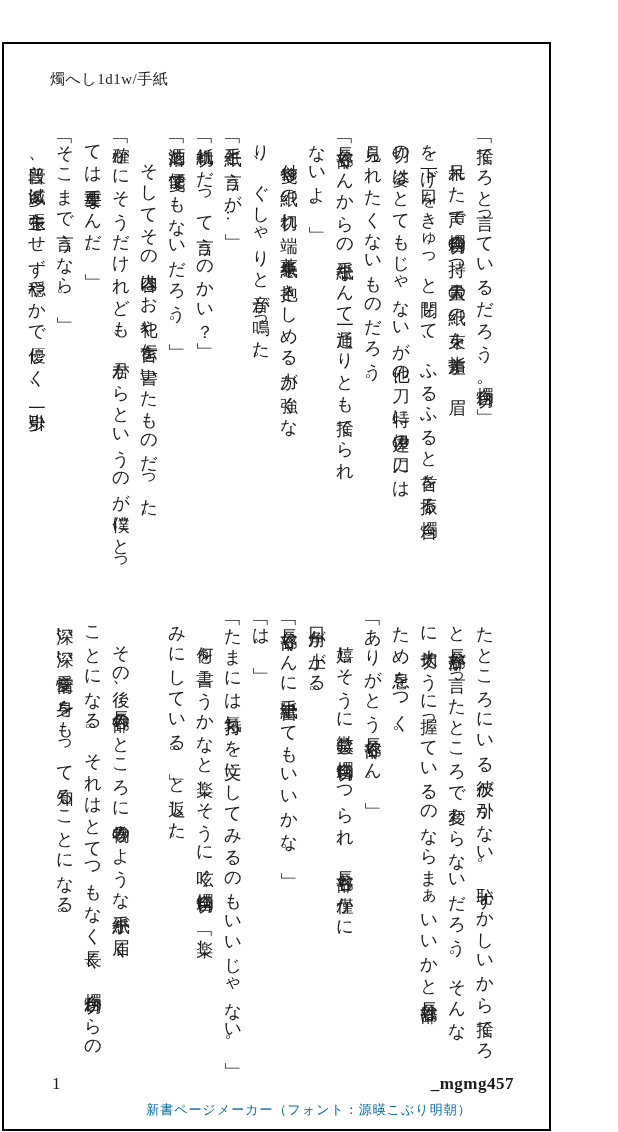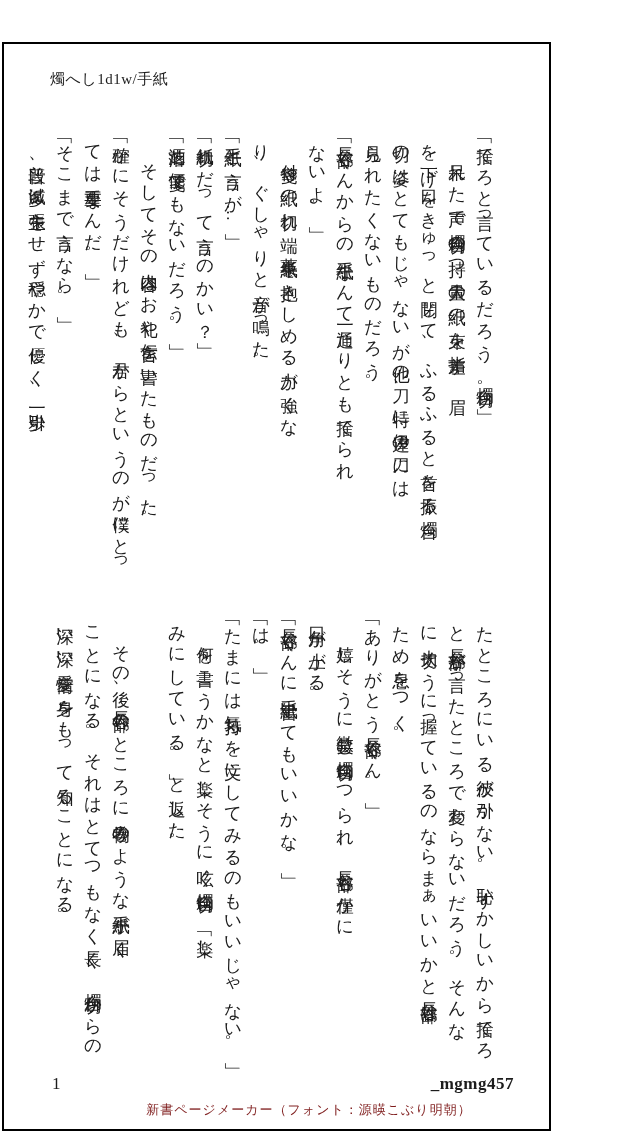--- a/index.html
+++ b/index.html
@@ -39,21 +39,21 @@
   }
   .tline:empty::before{content:"\3000";}
   .page-number{
     position:absolute;left:48px;top:1030px;font-size:17px;
   }
   .author-credit{
     position:absolute;right:35px;top:1030px;font-size:17px;letter-spacing:0.5px;font-weight:bold;
   }
   .footer-caption{
     position:absolute;left:0;top:1101px;width:618px;
-    text-align:center;font-size:13px;letter-spacing:1px;color:#7f1d1d;
+    text-align:center;font-size:13px;letter-spacing:1px;color:#0369a1;
   }
 </style>
 </head>
 <body>
 
 <div class="page">
   <div class="header-title">燭へし1d1w/手紙</div>
 
   <div class="band band-1">
       <p class="tline">「捨てろと言っているだろう、燭台切。」</p>

